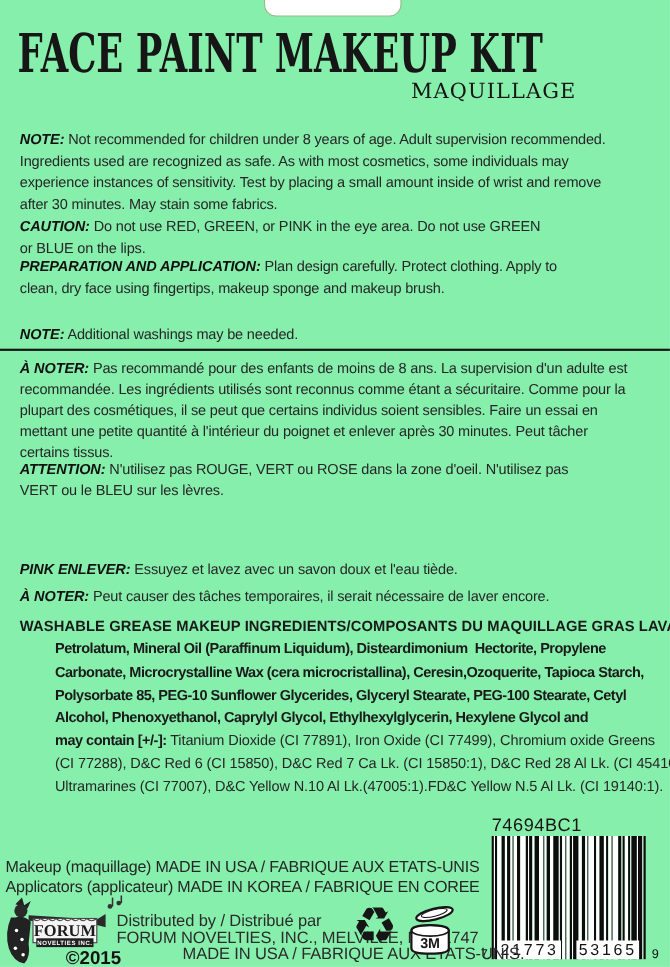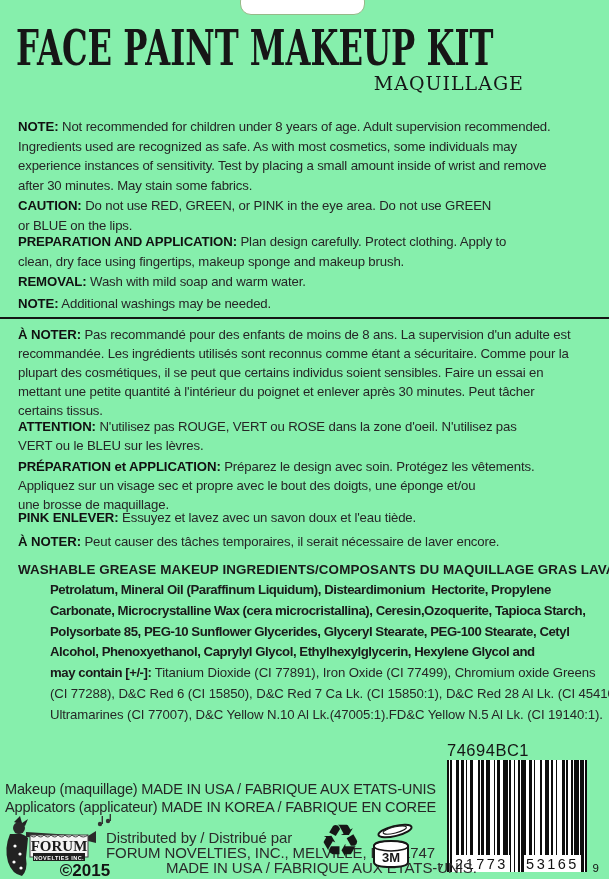--- a/index.html
+++ b/index.html
@@ -19,21 +19,21 @@
     font-size:46px;line-height:46px;white-space:nowrap;color:#161616;
     transform:scale(0.70,1.06);transform-origin:left top;letter-spacing:0px;
   }
   .subtitle{
     position:absolute;top:72px;right:85px;
     font-family:"DejaVu Serif","Liberation Serif",serif;font-weight:500;
     font-size:19px;letter-spacing:1px;color:#161616;
   }
   
   .para{position:absolute;left:18px;right:6px;font-size:13.2px;line-height:19.5px;letter-spacing:-0.15px;color:#262626;}
-  .para b{color:#111;letter-spacing:-0.1px;}
+  .para b{color:#111;letter-spacing:-0.1px;font-style:italic;}
   .para .txt{white-space:pre;}
   .fr{line-height:19px;}
   #sec-note{top:117px;}
   #sec-caution{top:196px;}
   #sec-prep{top:232px;}
   #sec-removal{top:272px;}
   #sec-note2{top:294px;}
   .divider{position:absolute;left:0;right:0;top:317px;height:2px;background:#151515;}
   #sec-anoter{top:325px;}
   #sec-attention{top:417px;}
@@ -80,38 +80,34 @@
 Ingredients used are recognized as safe. As with most cosmetics, some individuals may
 experience instances of sensitivity. Test by placing a small amount inside of wrist and remove
 after 30 minutes. May stain some fabrics.</span></div>
 
   <div class="para en" id="sec-caution"><b>CAUTION:</b> <span class="txt">Do not use RED, GREEN, or PINK in the eye area. Do not use GREEN
 or BLUE on the lips.</span></div>
 
   <div class="para en" id="sec-prep"><b>PREPARATION AND APPLICATION:</b> <span class="txt">Plan design carefully. Protect clothing. Apply to
 clean, dry face using fingertips, makeup sponge and makeup brush.</span></div>
 
-  <div class="para en" id="sec-removal"><b>REMOVAL:</b> <span class="txt">Wash with mild soap and warm water.</span></div>
 
   <div class="para en" id="sec-note2"><b>NOTE:</b> <span class="txt">Additional washings may be needed.</span></div>
 
   <div class="divider"></div>
 
   <div class="para fr" id="sec-anoter"><b>À NOTER:</b> <span class="txt">Pas recommandé pour des enfants de moins de 8 ans. La supervision d'un adulte est
 recommandée. Les ingrédients utilisés sont reconnus comme étant a sécuritaire. Comme pour la
 plupart des cosmétiques, il se peut que certains individus soient sensibles. Faire un essai en
 mettant une petite quantité à l'intérieur du poignet et enlever après 30 minutes. Peut tâcher
 certains tissus.</span></div>
 
   <div class="para fr" id="sec-attention"><b>ATTENTION:</b> <span class="txt">N'utilisez pas ROUGE, VERT ou ROSE dans la zone d'oeil. N'utilisez pas
 VERT ou le BLEU sur les lèvres.</span></div>
 
-  <div class="para fr" id="sec-prepfr"><b>PRÉPARATION et APPLICATION:</b> <span class="txt">Préparez le design avec soin. Protégez les vêtements.
-Appliquez sur un visage sec et propre avec le bout des doigts, une éponge et/ou
-une brosse de maquillage.</span></div>
 
   <div class="para fr" id="sec-pour"><b>PINK ENLEVER:</b> <span class="txt">Essuyez et lavez avec un savon doux et l'eau tiède.</span></div>
 
   <div class="para fr" id="sec-anoter2"><b>À NOTER:</b> <span class="txt">Peut causer des tâches temporaires, il serait nécessaire de laver encore.</span></div>
 
   <div id="sec-ingredients">
     <div class="ing-head">WASHABLE GREASE MAKEUP INGREDIENTS/COMPOSANTS DU MAQUILLAGE GRAS LAVABLE:</div>
     <div class="ing-body"><span class="ing-main">Petrolatum, Mineral Oil (Paraffinum Liquidum), Disteardimonium  Hectorite, Propylene
 Carbonate, Microcrystalline Wax (cera microcristallina), Ceresin,Ozoquerite, Tapioca Starch,
 Polysorbate 85, PEG-10 Sunflower Glycerides, Glyceryl Stearate, PEG-100 Stearate, Cetyl

